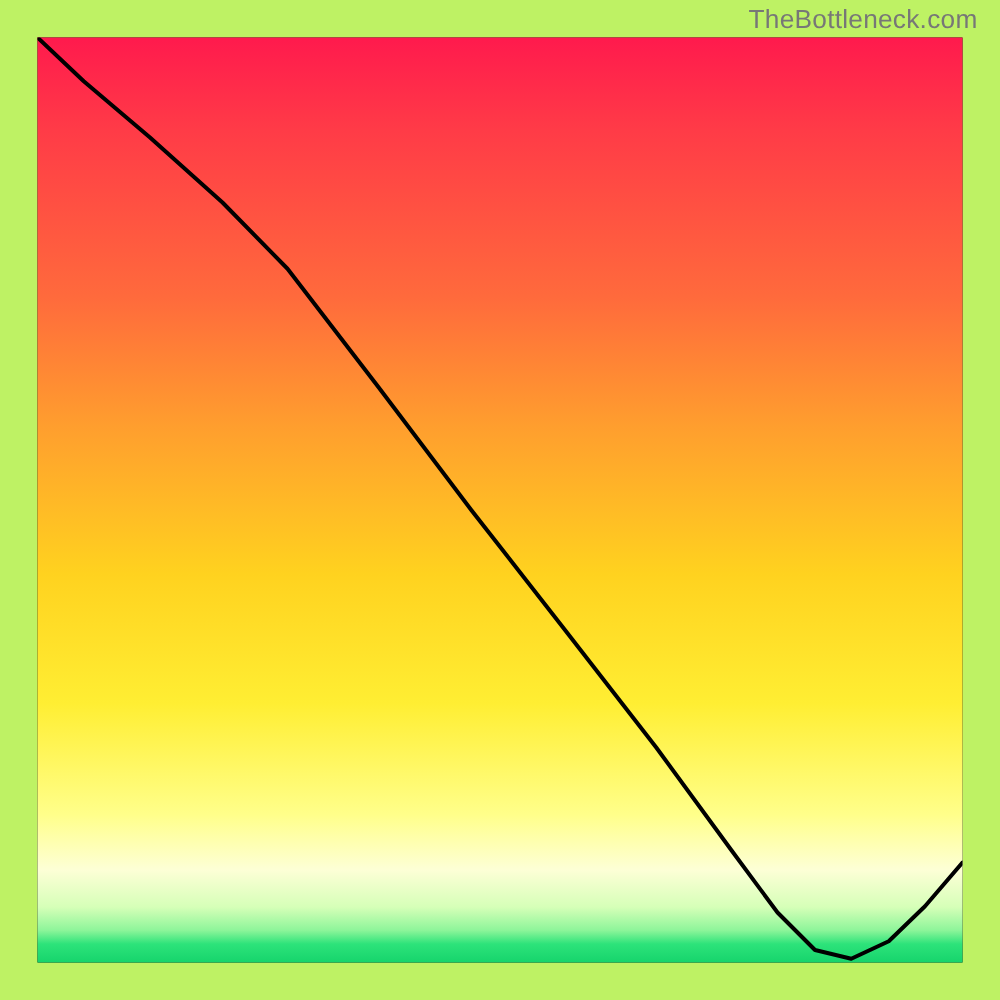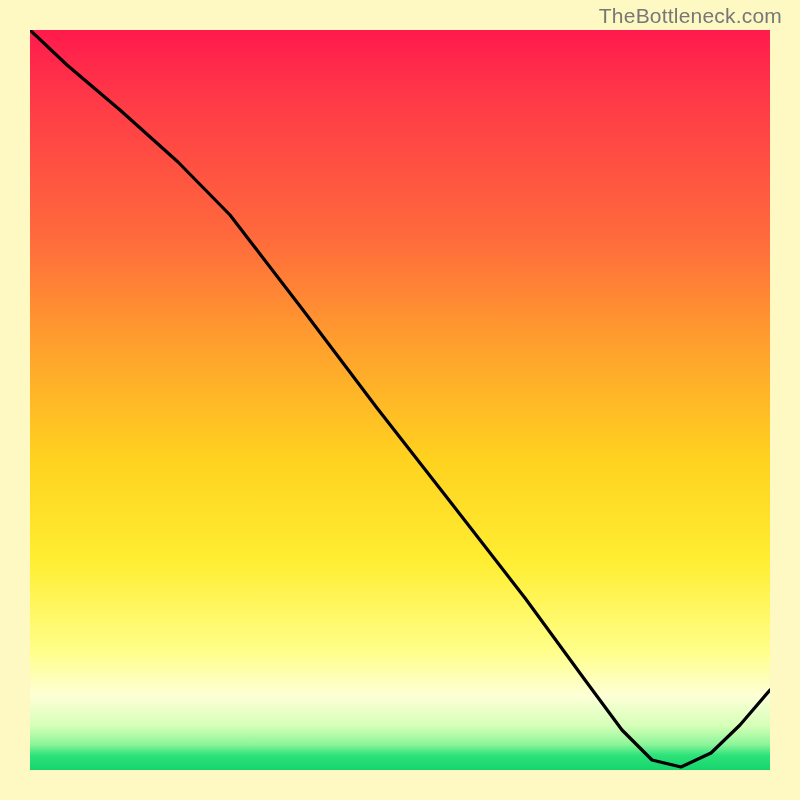--- a/index.html
+++ b/index.html
@@ -10,21 +10,21 @@
     background: #000;
     overflow: hidden;
     font-family: Arial, Helvetica, sans-serif;
   }
   .frame {
     position: absolute;
     left: 0;
     top: 0;
     width: 800px;
     height: 800px;
-    background: #fef9c3;
+    background: #bef264;
   }
   .watermark {
     position: absolute;
     top: 4px;
     right: 18px;
     color: #777;
     font-size: 21px;
     font-family: Arial, sans-serif;
     letter-spacing: 0.2px;
   }

